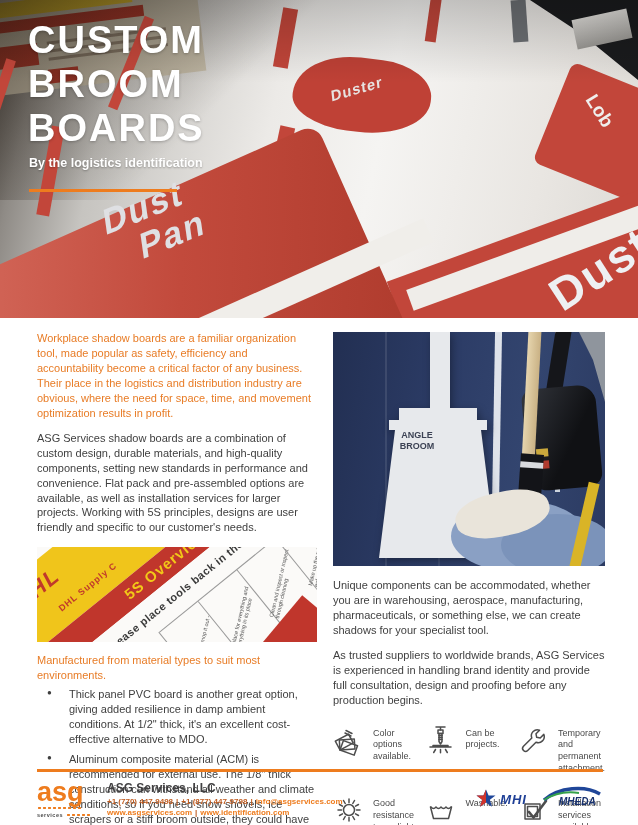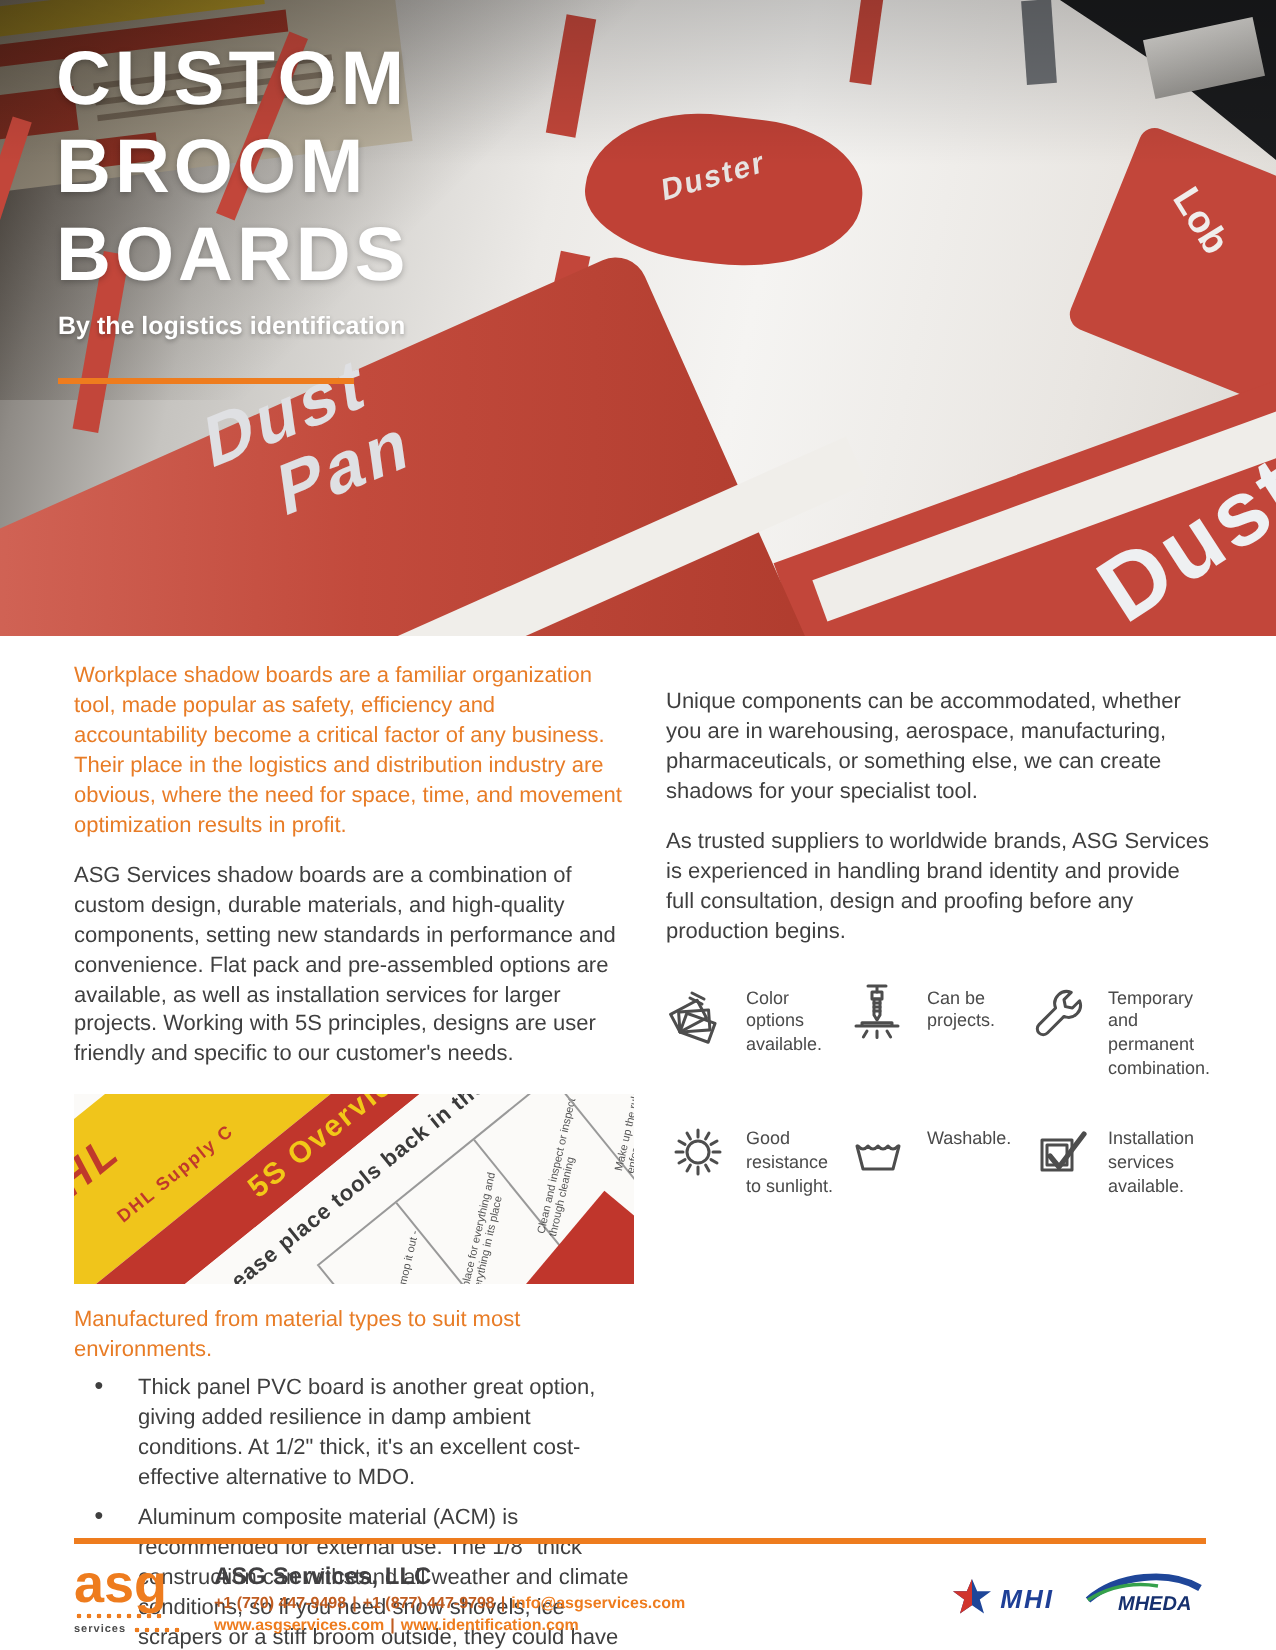--- a/index.html
+++ b/index.html
@@ -234,20 +234,42 @@
     </div>
 
     <h3 class="sec-head">Manufactured from material types to suit most environments.</h3>
     <ul class="mat-list">
       <li>Thick panel PVC board is another great option, giving added resilience in damp ambient conditions.  At 1/2" thick, it's an excellent cost-effective alternative to MDO.</li>
       <li>Aluminum composite material (ACM) is recommended for external use.  The 1/8" thick construction can withstand all weather and climate conditions, so if you need snow shovels, ice scrapers or a stiff broom outside, they could have their place.</li>
     </ul>
   </div>
 
   <div class="col-right">
+    <div class="photo-broom">
+      <div class="pb pb-seam1"></div>
+      <div class="pb pb-seam2"></div>
+      <div class="pb pb-stripA"></div>
+      <div class="pb pb-stripB"></div>
+      <div class="pb pb-corner"></div>
+      <svg class="pb pb-broom-svg" viewBox="0 0 160 234">
+        <path d="M79 0 L99 0 L99 76 L126 76 L126 88 L136 88 L136 98 L130 98 L146 226 L28 226 L44 98 L38 98 L38 88 L48 88 L48 76 L79 76 Z" fill="#e7e9ec"></path>
+      </svg>
+      <div class="pb pb-broom-label">ANGLE BROOM</div>
+      <div class="pb pb-panhandle"></div>
+      <div class="pb pb-pan">
+        <span class="lab1"></span>
+        <span class="lab2"></span>
+      </div>
+      <div class="pb pb-mophandle"></div>
+      <div class="pb pb-clamp"></div>
+      <div class="pb pb-mop1"></div>
+      <div class="pb pb-mop2"></div>
+      <div class="pb pb-mopband"></div>
+      <div class="pb pb-yellow"></div>
+    </div>
 
     <p class="body-text mt12">Unique components can be accommodated, whether you are in warehousing, aerospace, manufacturing, pharmaceuticals, or something else, we can create shadows for your specialist tool.</p>
     <p class="body-text mt10">As trusted suppliers to worldwide brands, ASG Services is experienced in handling brand identity and provide full consultation, design and proofing before any production begins.</p>
 
     <div class="features">
       <div class="feature">
         <svg viewBox="0 0 32 32">
           <g class="fi">
             <rect x="7" y="16" width="15" height="10" transform="rotate(20 7 26)"></rect>
             <rect x="7" y="16" width="15" height="10" transform="rotate(-4 7 26)"></rect>
@@ -267,21 +289,21 @@
             <path d="M5 23 h21 M8 23 v-1.6 h15 V23"></path>
             <path d="M10.5 25.5 l-1.8 3 M15.5 25.5 v3.2 M20.5 25.5 l1.8 3"></path>
           </g>
         </svg>
         <span class="flabel">Can be projects.</span>
       </div>
       <div class="feature">
         <svg viewBox="0 0 32 32">
           <path class="fi" d="M5.5 26.5 a3 3 0 0 0 4.2 0 l8.3 -8.3 a6 6 0 0 0 7.8 -7.8 l-3.6 3.6 -3.5 -0.7 -0.7 -3.5 3.6 -3.6 a6 6 0 0 0 -7.8 7.8 L5.5 22.3 a3 3 0 0 0 0 4.2 z"></path>
         </svg>
-        <span class="flabel">Temporary and permanent combination.</span>
+        <span class="flabel">Temporary and permanent attachment.</span>
       </div>
       <div class="feature">
         <svg viewBox="0 0 32 32">
           <g class="fi">
             <circle cx="16" cy="16" r="5.5"></circle>
             <path d="M23.5 16 H27 M22.5 19.8 l3 1.7 M19.8 22.5 l1.7 3 M16 23.5 V27 M12.2 22.5 l-1.7 3 M9.5 19.8 l-3 1.7 M8.5 16 H5 M9.5 12.2 l-3 -1.7 M12.2 9.5 l-1.7 -3 M16 8.5 V5 M19.8 9.5 l1.7 -3 M22.5 12.2 l3 -1.7"></path>
           </g>
         </svg>
         <span class="flabel">Good resistance to sunlight.</span>
       </div>

